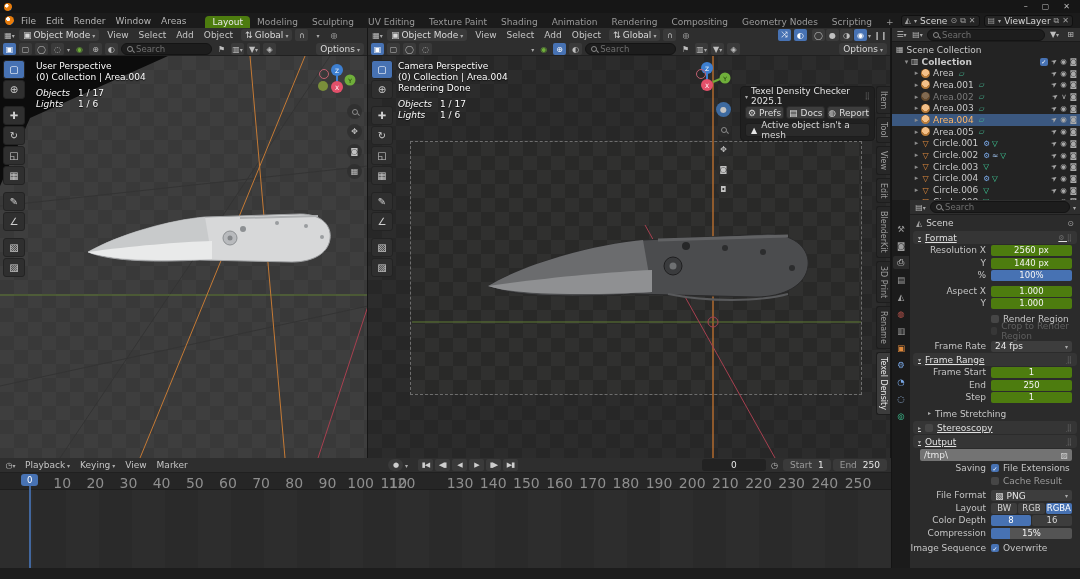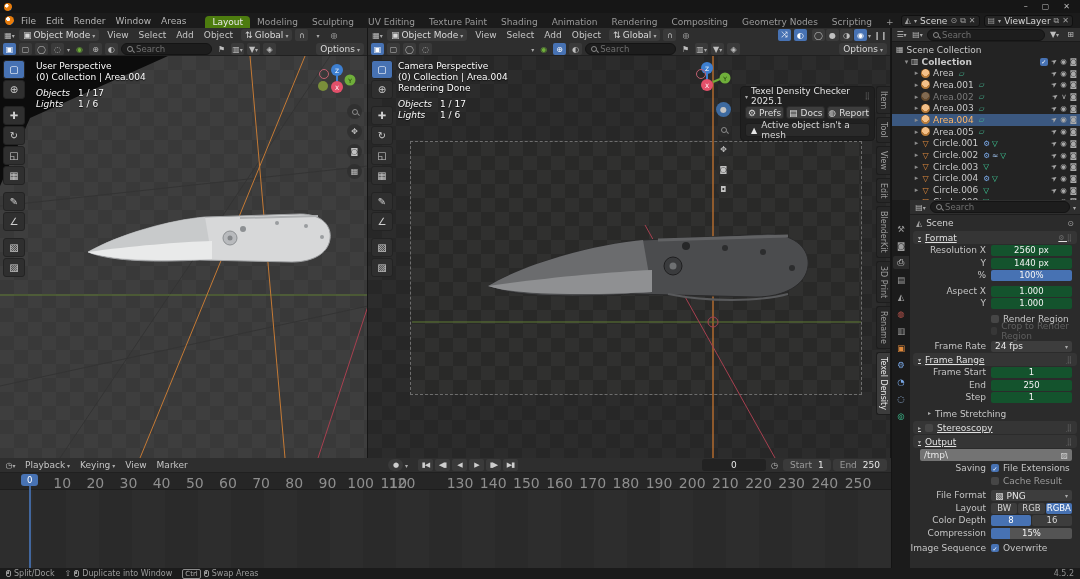--- a/index.html
+++ b/index.html
@@ -114,21 +114,21 @@
   .ptabs{width:18px;background:#1b1b1b;display:flex;flex-direction:column;align-items:center;padding-top:22px;gap:4px;}
   .ptab{width:16px;height:13px;display:flex;align-items:center;justify-content:center;border-radius:2px 0 0 2px;font-size:8.5px;color:#9c9c9c;}
   .ptab.active{background:#2b2b2b;color:#e4e4e4;}
   .pbody{flex:1;overflow:hidden;position:relative;}
   .pb-header{display:flex;align-items:center;gap:3px;height:15px;padding:0 4px;background:#2e2e2e;border-bottom:1px solid #1e1e1e;}
   .pb-crumb{display:flex;align-items:center;gap:4px;height:16px;padding:0 6px;color:#d2d2d2;}
   .panel-h{display:flex;align-items:center;gap:4px;background:#353535;border-radius:3px;margin:0 3px 1px 3px;height:13px;padding:0 5px;color:#e0e0e0;text-decoration:underline;}
   .panel-h .dots{margin-left:auto;color:#6b6b6b;font-size:7px;}
   .prow{display:flex;align-items:flex-start;height:12.5px;padding:0 8px 0 0;margin:0 0 0 0;}
   .plabel{width:76px;text-align:right;margin-right:5px;color:#c4c4c4;flex:none;}
-  .pfield{flex:1;background:#14532d;border-radius:2px;height:11px;line-height:11px;text-align:center;color:#f4f4f4;font-size:8.5px;}
+  .pfield{flex:1;background:#4d7c0f;border-radius:2px;height:11px;line-height:11px;text-align:center;color:#f4f4f4;font-size:8.5px;}
   .pfield.slider-full{background:#4772b3;}
   .pfield.slider-15{background:linear-gradient(90deg,#4772b3 0 24%,#545454 24%);}
   .pseg{flex:1;display:flex;gap:1px;}
   .pseg div{flex:1;background:#3d3d3d;border-radius:2px;height:11px;line-height:11px;text-align:center;color:#d6d6d6;font-size:8.5px;}
   .pseg div.on{background:#4772b3;color:#fff;}
   .pdd{flex:1;display:flex;align-items:center;background:#3d3d3d;border-radius:2px;height:11px;padding:0 4px;color:#e8e8e8;gap:3px;}
   .pdd .caret{margin-left:auto;}
   .pcheckrow{display:flex;align-items:center;height:12.5px;}
   .pcheckrow .plabel2{width:76px;text-align:right;margin-right:5px;color:#c4c4c4;flex:none;}
   .pcheckrow .cb{margin-right:4px;}
@@ -930,31 +930,14 @@
         <span class="tick" style="left: 725.36px;">210</span>
         <span class="tick" style="left: 758.52px;">220</span>
         <span class="tick" style="left: 791.68px;">230</span>
         <span class="tick" style="left: 824.84px;">240</span>
         <span class="tick" style="left: 858px;">250</span>
       </div>
     <div class="ph-line"></div>
     <div class="tl-tracks"></div>
   </div>
 
-  <div class="statusbar">
-    <span class="sb-item">
-        <span class="mouse"></span>
-        <span>Split/Dock</span>
-      </span>
-    <span class="sb-item">
-        <span style="font-size:8px;">⇧</span>
-        <span class="mouse"></span>
-        <span>Duplicate into Window</span>
-      </span>
-    <span class="sb-item">
-        <span class="kbd">Ctrl</span>
-        <span class="mouse"></span>
-        <span>Swap Areas</span>
-      </span>
-    <span class="sb-ver">4.5.2</span>
-  </div>
 
 </div>
 
 </body></html>

